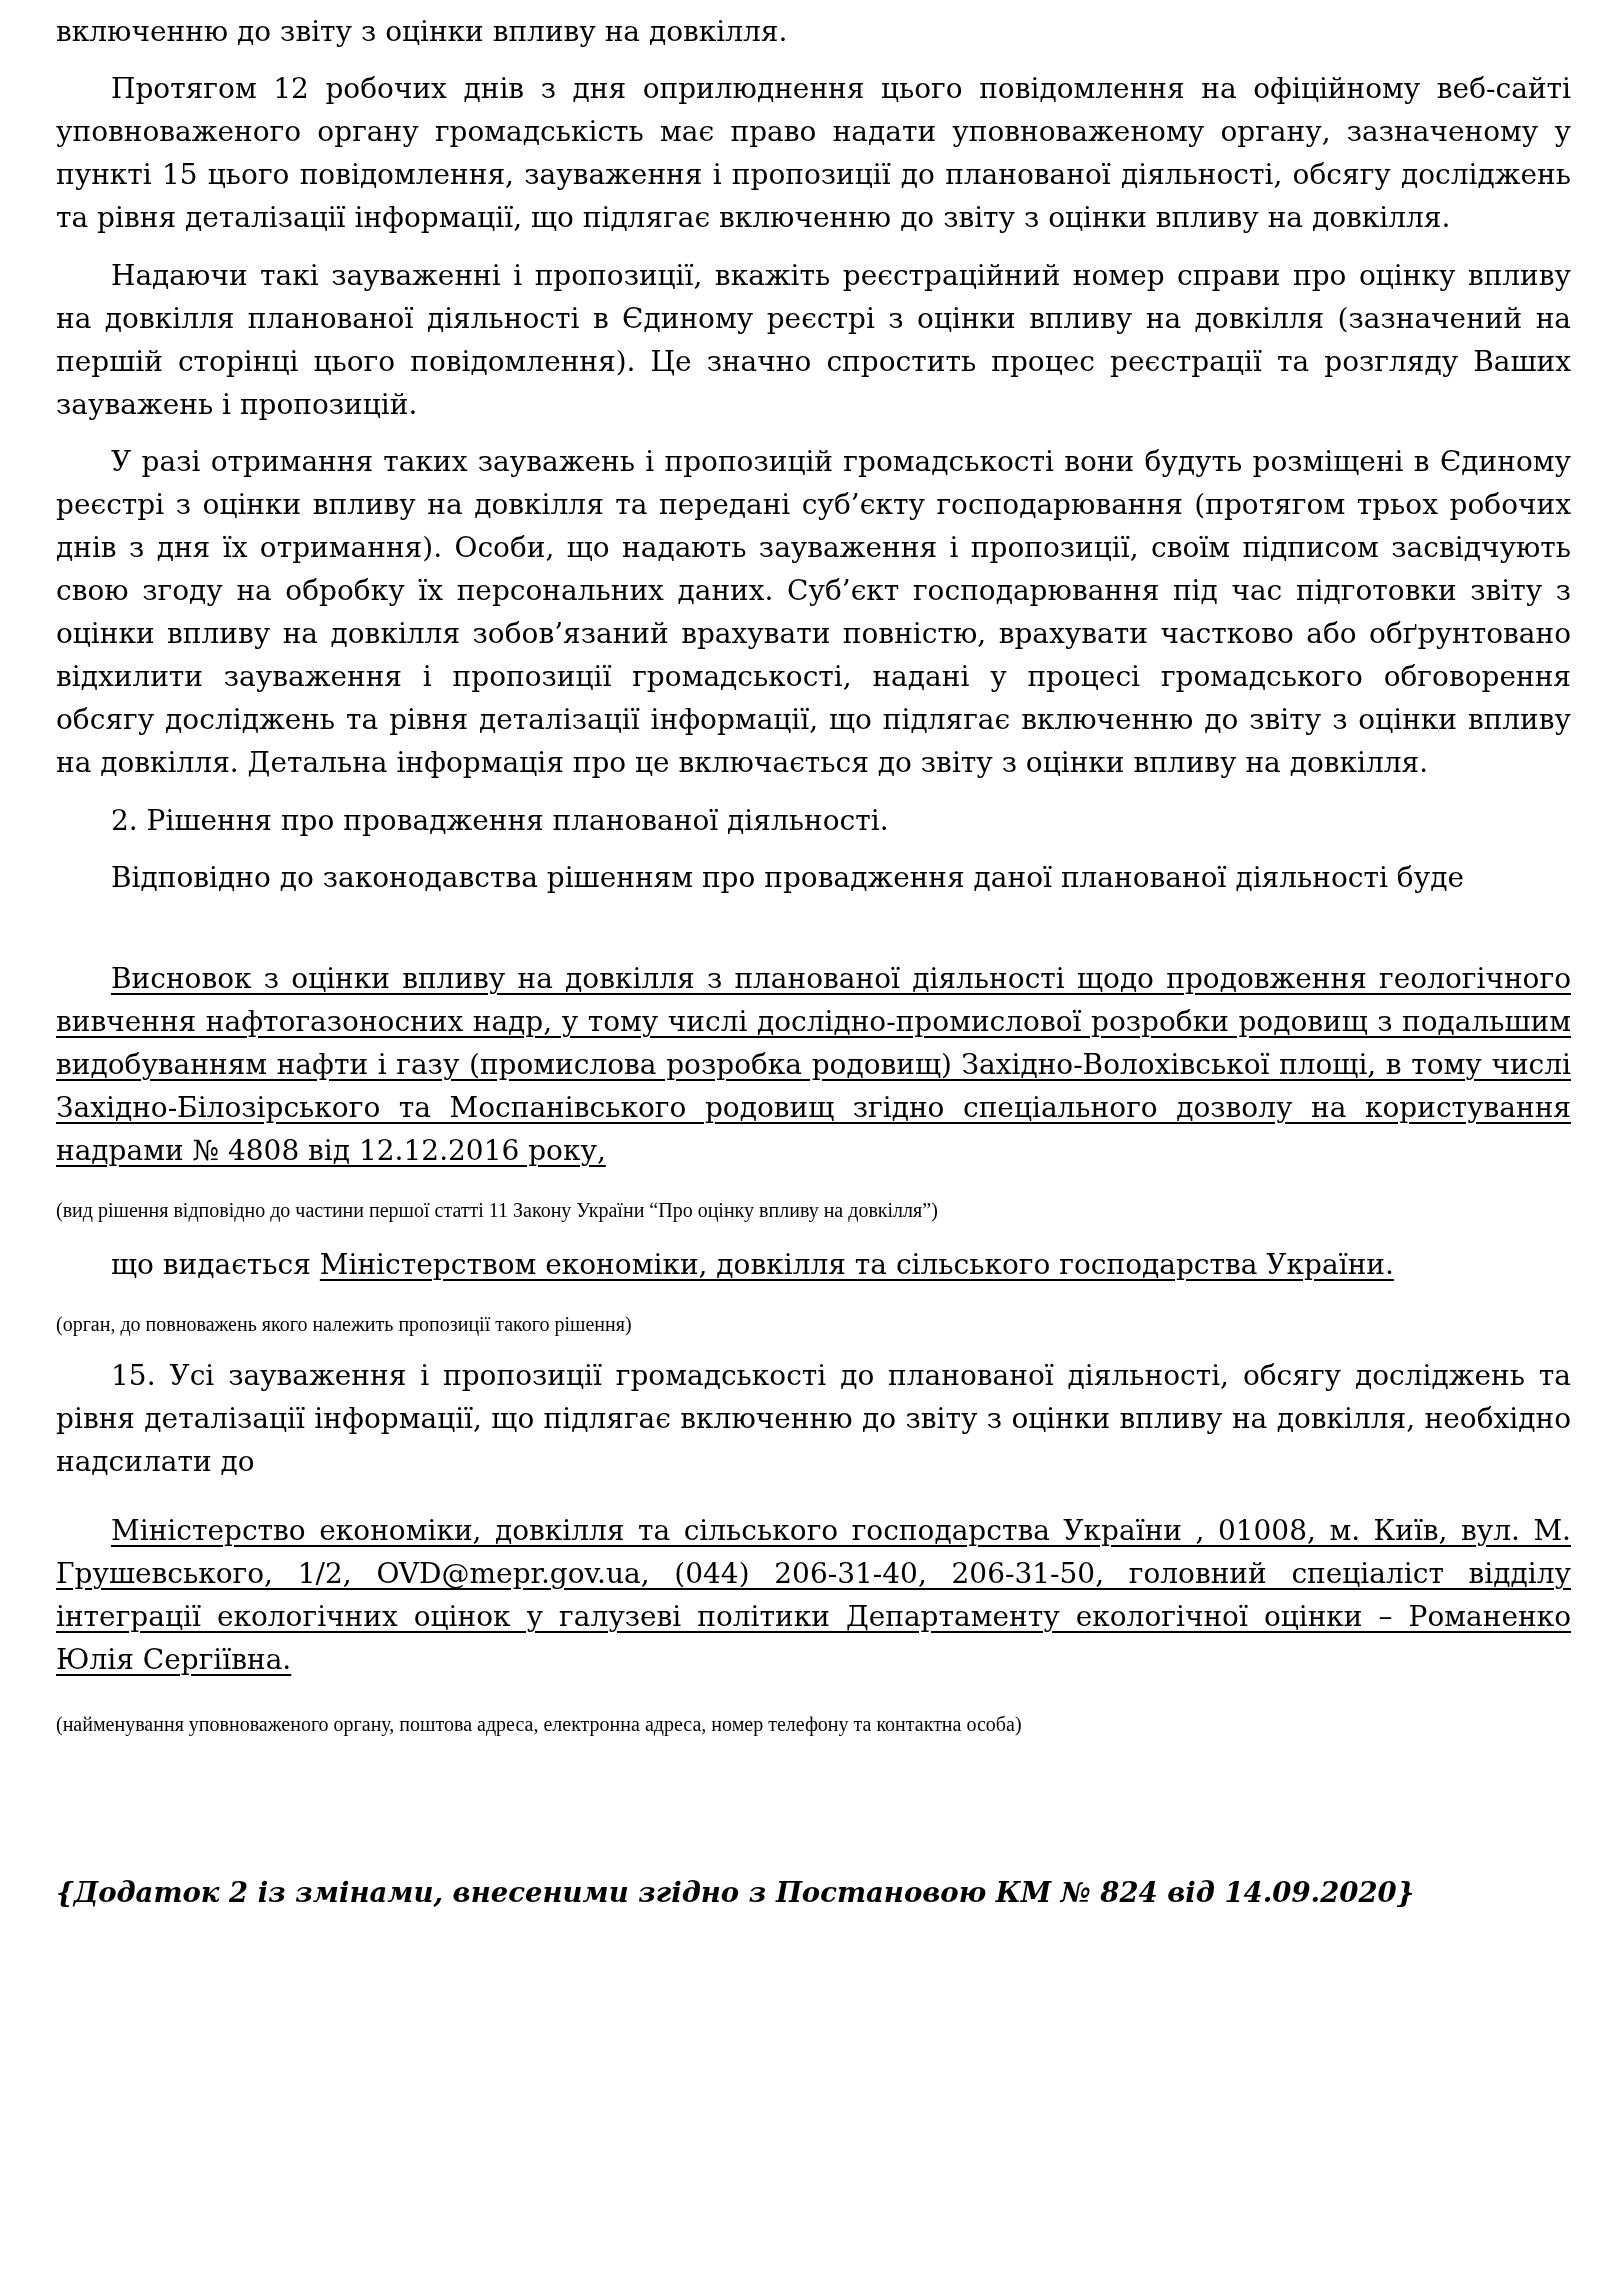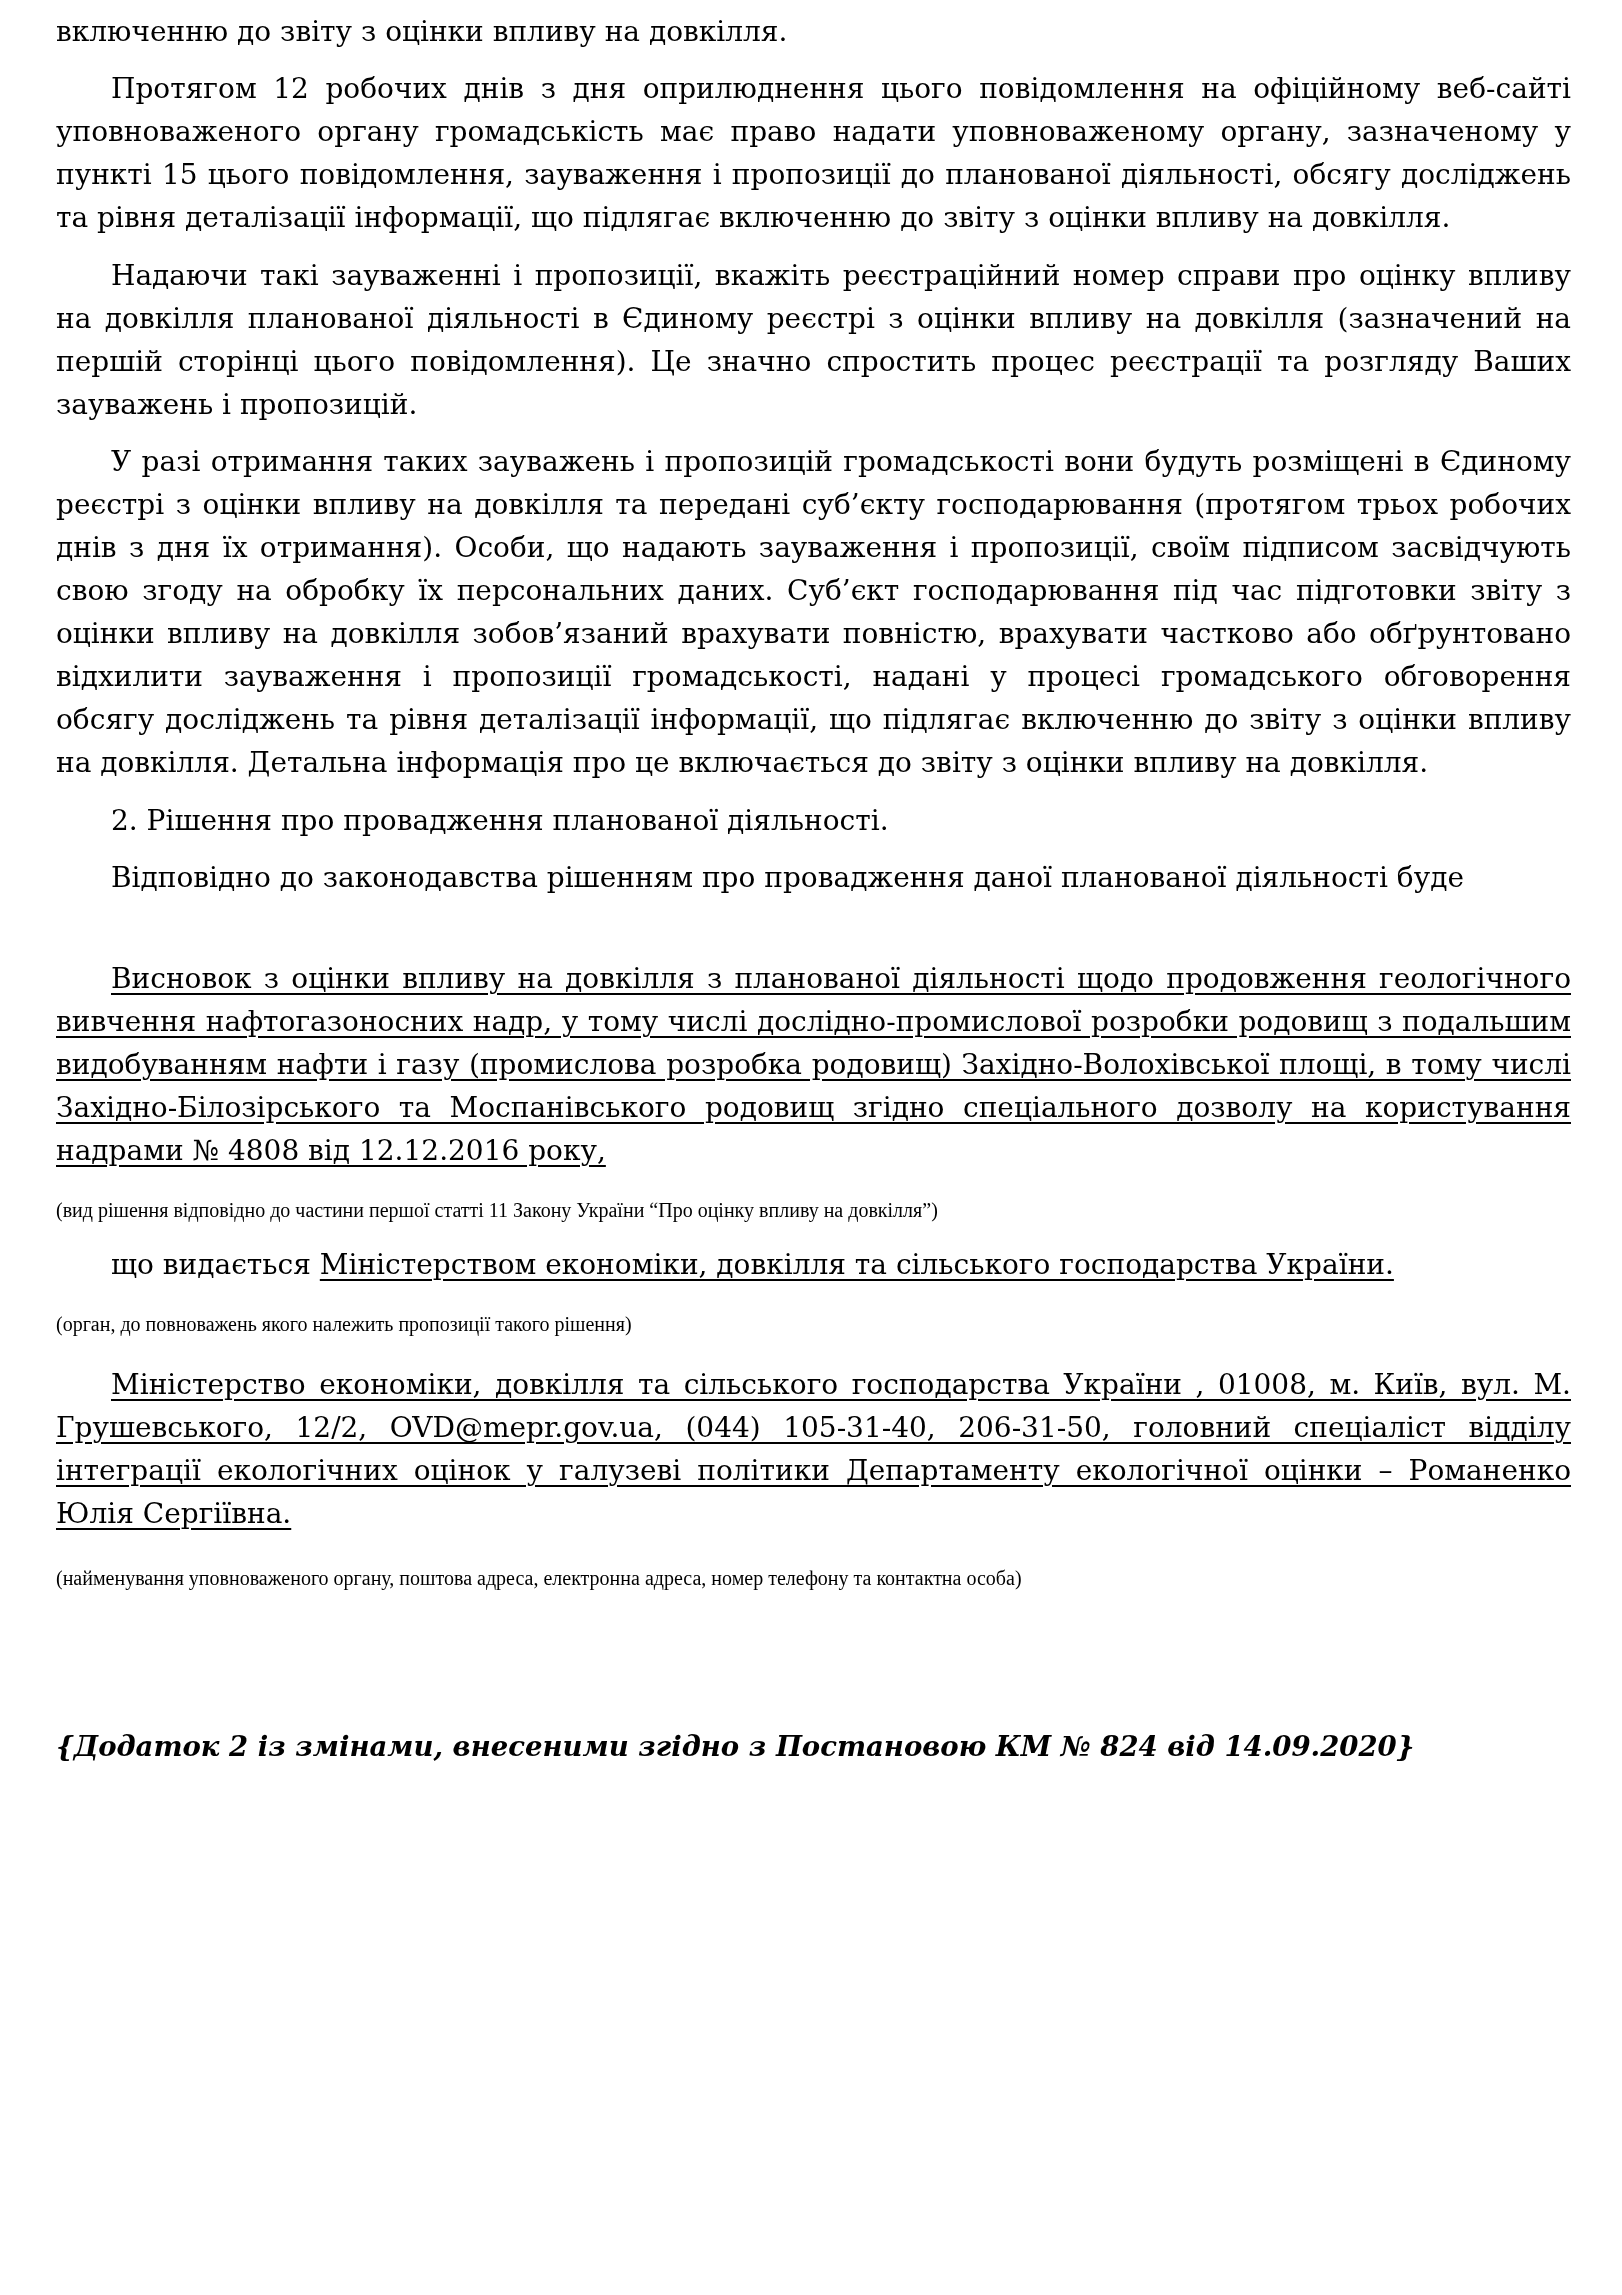--- a/index.html
+++ b/index.html
@@ -54,20 +54,21 @@
   <p class="indent" style="margin-top:14.4px;">Відповідно до законодавства рішенням про провадження даної планованої діяльності буде</p>
 
   <p class="indent" style="margin-top:58px;"><span class="u">Висновок з оцінки впливу на довкілля з планованої діяльності щодо продовження геологічного вивчення нафтогазоносних надр, у тому числі дослідно-промислової розробки родовищ з подальшим видобуванням нафти і газу (промислова розробка родовищ) Західно-Волохівської площі, в тому числі Західно-Білозірського та Моспанівського родовищ згідно спеціального дозволу на користування надрами № 4808 від 12.12.2016 року,</span></p>
 
   <p class="caption" style="margin-top:25px;">(вид рішення відповідно до частини першої статті 11 Закону України “Про оцінку впливу на довкілля”)</p>
 
   <p class="indent" style="margin-top:19.6px;"><span>що видається </span><span class="u">Міністерством економіки, довкілля та сільського господарства України.</span></p>
 
   <p class="caption" style="margin-top:25px;">(орган, до повноважень якого належить пропозиції такого рішення)</p>
 
+  <p class="indent" style="margin-top:17px;">15. Усі зауваження і пропозиції громадськості до планованої діяльності, обсягу досліджень та рівня деталізації інформації, що підлягає включенню до звіту з оцінки впливу на довкілля, необхідно надсилати до</p>
 
-  <p class="indent" style="margin-top:26px;"><span class="u">Міністерство економіки, довкілля та сільського господарства України , 01008, м. Київ, вул. М. Грушевського, 12/2, OVD@mepr.gov.ua, (044) 105-31-40, 206-31-50, головний спеціаліст відділу інтеграції екологічних оцінок у галузеві політики Департаменту екологічної оцінки – Романенко Юлія Сергіївна.</span></p>
+  <p class="indent" style="margin-top:26px;"><span class="u">Міністерство економіки, довкілля та сільського господарства України , 01008, м. Київ, вул. М. Грушевського, 1/2, OVD@mepr.gov.ua, (044) 206-31-40, 206-31-50, головний спеціаліст відділу інтеграції екологічних оцінок у галузеві політики Департаменту екологічної оцінки – Романенко Юлія Сергіївна.</span></p>
 
   <p class="caption" style="margin-top:30px;">(найменування уповноваженого органу, поштова адреса, електронна адреса, номер телефону та контактна особа)</p>
 
   <p class="footer-note" style="margin-top:137px; padding-left:0;font-weight:bold;">{Додаток 2 із змінами, внесеними згідно з Постановою КМ № 824 від 14.09.2020}</p>
 </div>
 
 
 </body></html>

